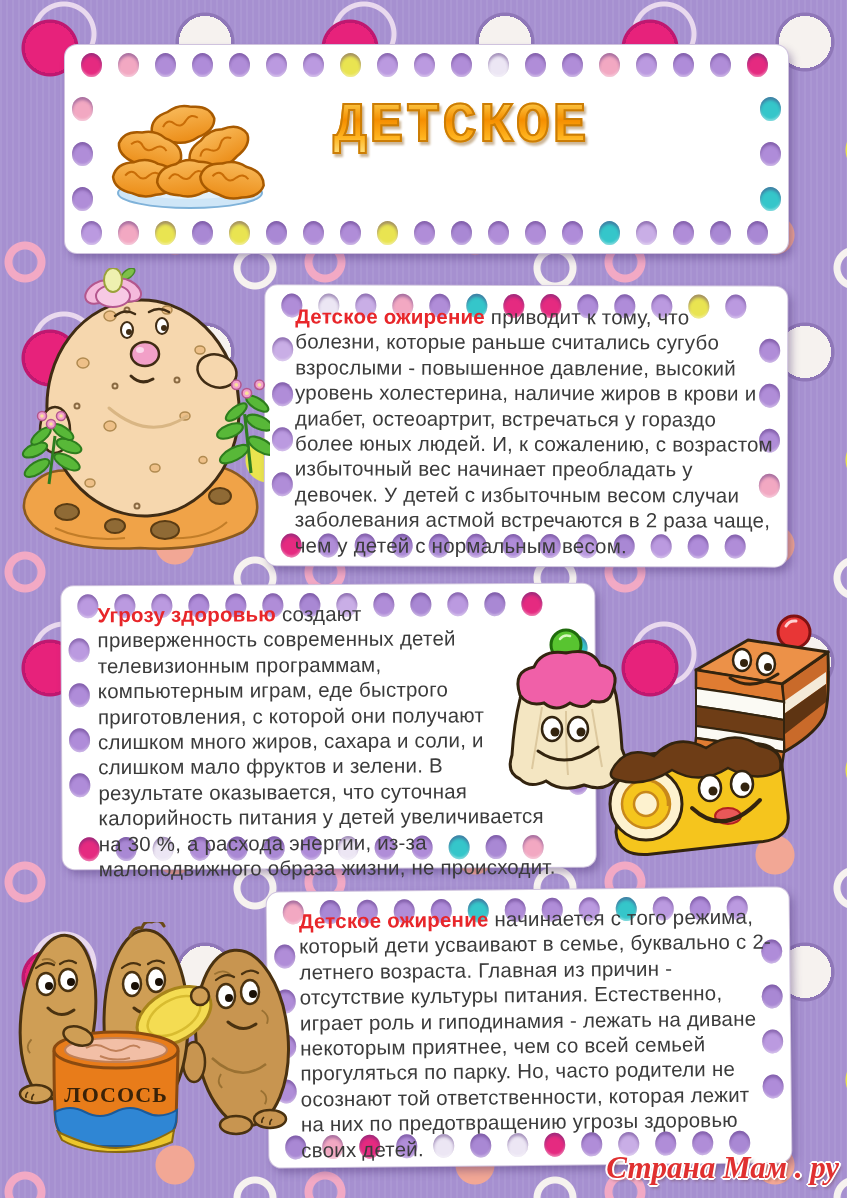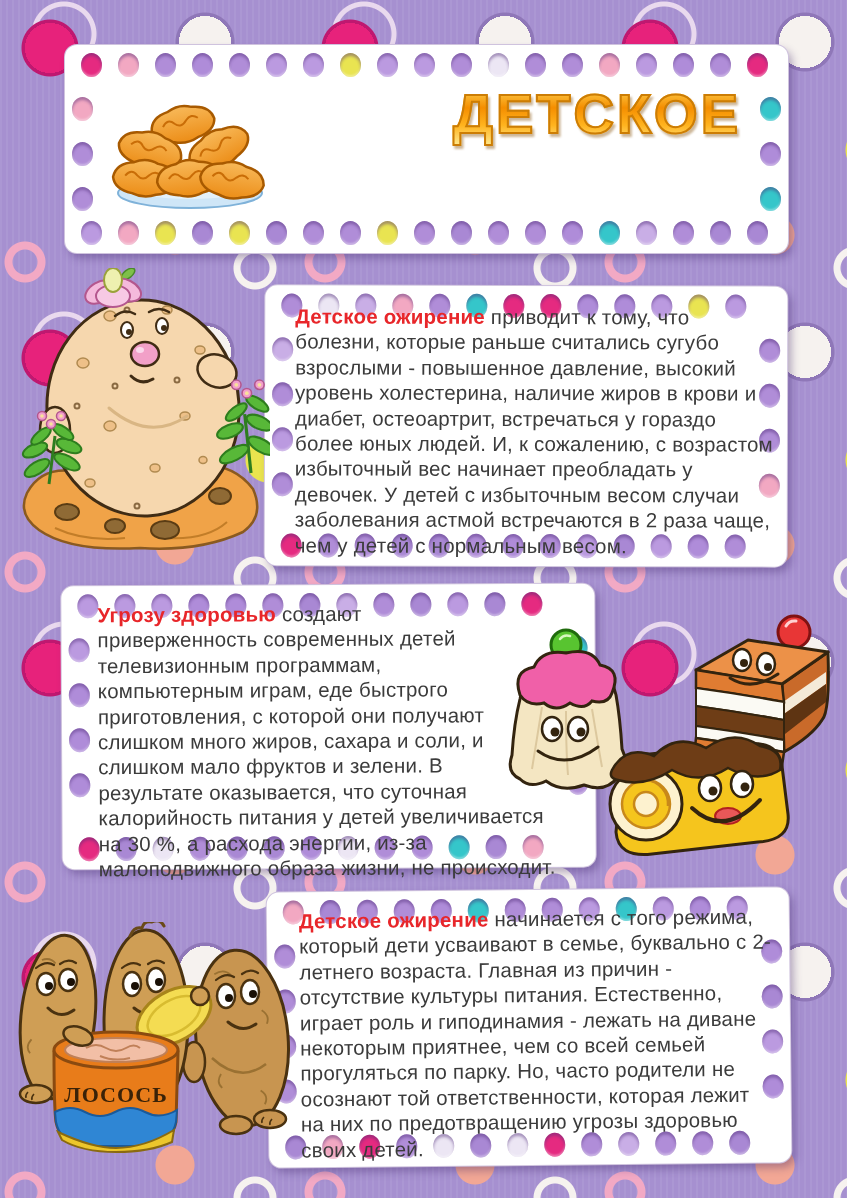--- a/index.html
+++ b/index.html
@@ -36,21 +36,21 @@
   .panel-text{
     position:relative; margin:0; color:#3b3b3b;
     font-size:20.5px; line-height:25.4px; letter-spacing:.2px; z-index:2;
   }
   .block1 .panel-text{ padding:18px 14px 0 30px; }
   .block2 .panel-text{ padding:16px 12px 0 36px; }
   .block3 .panel-text{ padding:16px 14px 0 32px; }
   .lead{ color:var(--lead-red,#e8262a); font-weight:bold; }
   .gapA{ float:right; width:88px; height:51px; margin-top:94px; }
   .gapB{ float:right; clear:right; width:30px; height:105px; }
-  .title-wrap{ position:absolute; left:268px; top:38px; width:408px; text-align:right; }
+  .title-wrap{ position:absolute; left:268px; top:50px; width:408px; text-align:left;font-family:Liberation Mono, monospace; }
   .title-line{
     font-weight:bold; letter-spacing:3px; color:transparent;
     -webkit-background-clip:text; background-clip:text;
     -webkit-text-stroke:2px #cc7d05;
     filter:drop-shadow(2px 3px 1px rgba(130,75,0,.4));
   }
   .title-line1{
     font-size:56px; line-height:62px;
     background-image:linear-gradient(180deg,#ffdf60 0%,#f58e00 40%,#ffb31e 68%,#ffe98e 100%);
   }
@@ -467,13 +467,14 @@
       <path d="M6,92 Q40,108 64,108 Q92,108 122,90 L120,102 Q98,112 64,112 Q30,112 10,100 Z" fill="#ecc62c" stroke="#8a6a10" stroke-width="2"></path>
       <text x="64" y="62" text-anchor="middle" font-family="Liberation Serif, DejaVu Serif, serif" font-weight="bold" font-size="22" fill="#3a2208" letter-spacing="1">ЛОСОСЬ</text>
       <ellipse cx="64" cy="10" rx="62" ry="18" fill="#e87c1a" stroke="#8a4a10" stroke-width="3"></ellipse>
       <ellipse cx="64" cy="10" rx="51" ry="12" fill="#f2bfa6" stroke="#c08058" stroke-width="2"></ellipse>
       <path d="M34,8 q10,-6 20,0 q10,6 20,0 q8,-5 14,0 M48,16 q14,6 30,2" fill="none" stroke="#c08058" stroke-width="2"></path>
       <ellipse cx="26" cy="-4" rx="15" ry="9" transform="rotate(18 26 -4)" fill="#cf9e55" stroke="#4a3210" stroke-width="2.5"></ellipse>
       <circle cx="148" cy="-44" r="9" fill="#cf9e55" stroke="#4a3210" stroke-width="2.5"></circle>
     </g>
   </svg>
 
+  <div class="watermark">Страна Мам . ру</div>
 </div>
 
 </body></html>

